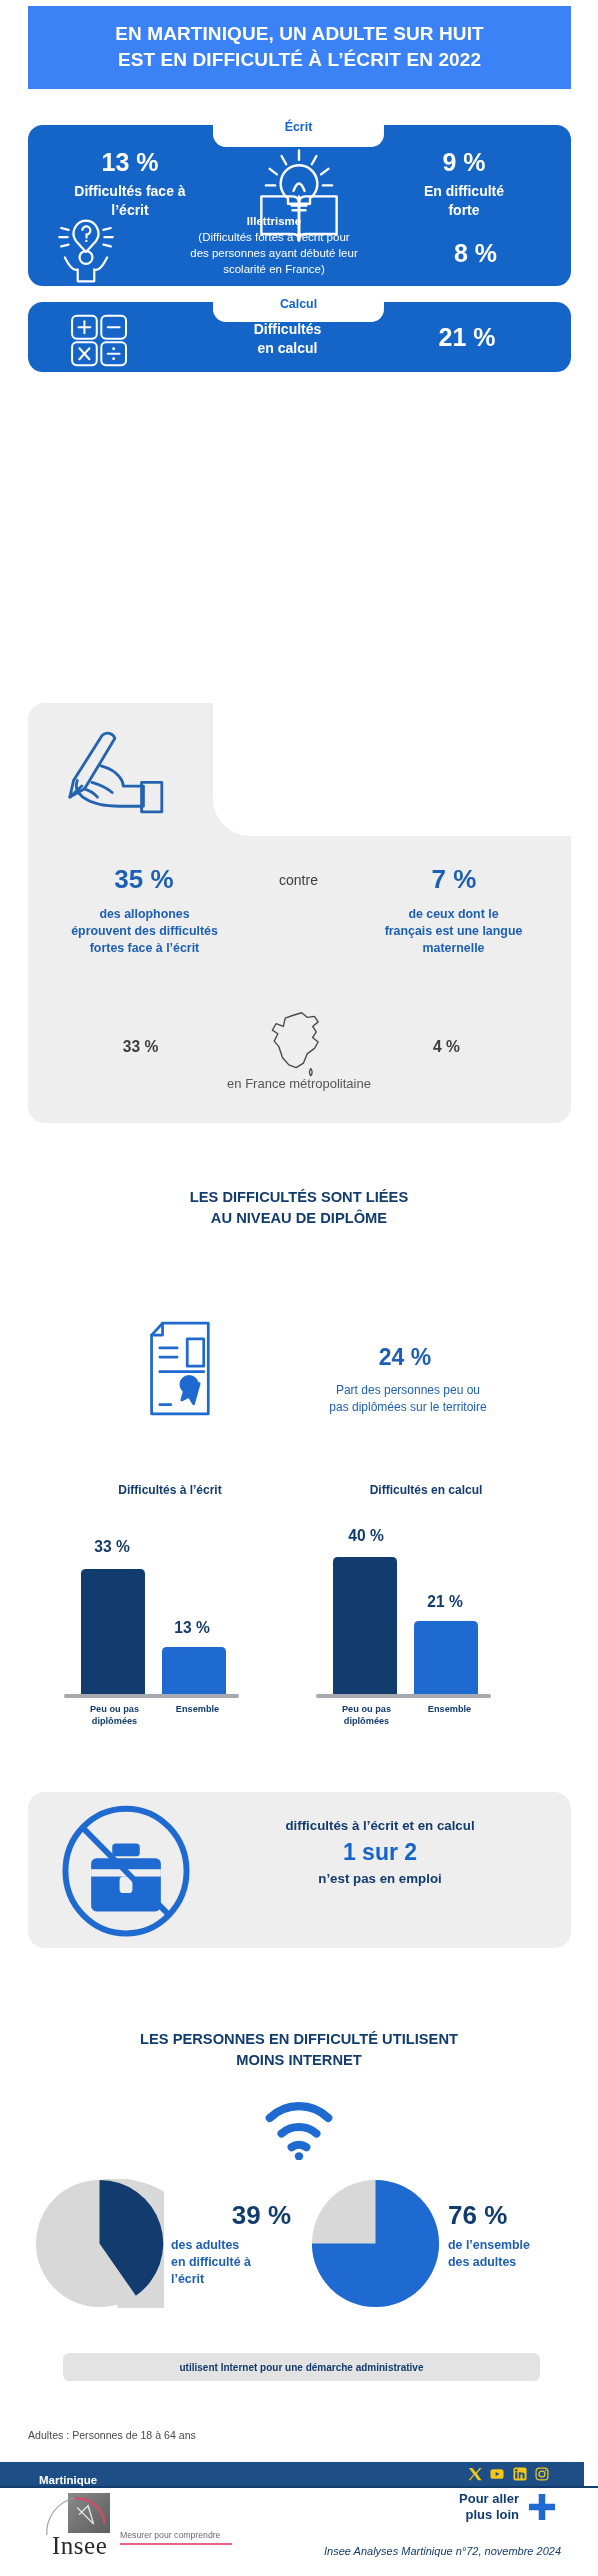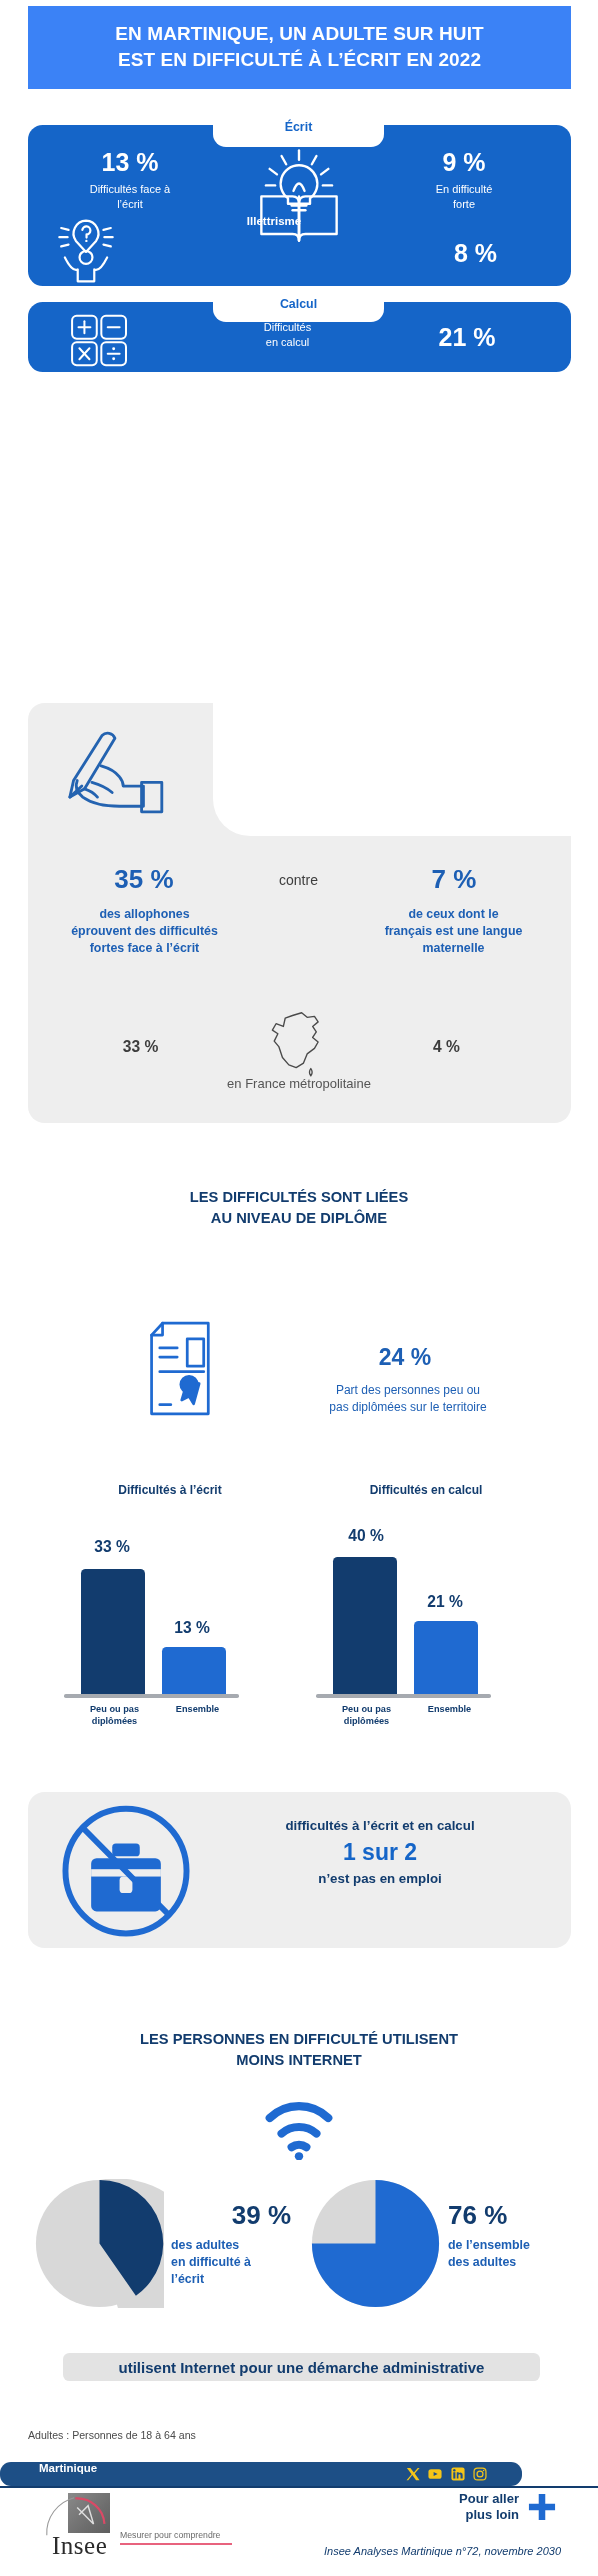--- a/index.html
+++ b/index.html
@@ -59,22 +59,22 @@
 
   .white-stat-num {
     color: #ffffff;
     font-weight: bold;
     font-size: 25px;
     text-align: center;
     line-height: 1;
   }
   .white-stat-lbl {
     color: #ffffff;
-    font-weight: normal;
-    font-size: 11px;
+    font-weight: bold;
+    font-size: 14px;
     text-align: center;
     line-height: 1.35;
     margin-top: 7.4px;
   }
   .white-body {
     color: #ffffff;
     font-size: 11.5px;
     text-align: center;
     line-height: 1.38;
   }
@@ -183,35 +183,35 @@
   }
 
   
   .pill {
     position: absolute;
     background: #e3e3e3;
     border-radius: 6.4px;
     display: flex; align-items: center; justify-content: center;
     color: #123c6e;
     font-weight: bold;
-    font-size: 15px;
+    font-size: 10px;
   }
   .note {
     position: absolute;
     color: #4a4a4a;
     font-size: 10.6px;
   }
 
   
   .footer-bar {
     position: absolute;
     left: 0; top: 2462px;
-    width: 522px; height: 24px;
+    width: 584px; height: 24px;
     background: #1d4f86;
-    display: flex; align-items: flex-start; border-radius: 11px;
+    display: flex; align-items: flex-end;
   }
   .footer-region {
     color: #ffffff;
     font-weight: bold;
     font-size: 11.5px;
     margin-left: 39px;
   }
   .social {
     position: absolute;
     right: 35px; top: 50%;
@@ -331,20 +331,25 @@
     <line x1="66" y1="12" x2="58" y2="14"></line>
     <line x1="68" y1="22" x2="59" y2="22"></line>
     <line x1="66" y1="32" x2="58" y2="30"></line>
     <circle cx="39" cy="44" r="7"></circle>
     <path d="M16 44 q8 16 14 13 v13 h18 v-13 q6 3 14 -13"></path>
   </svg>
 </div>
 
 <div class="abs" style="left:136px; top:214px; width:276px;">
   <div class="white-body" style="font-weight:bold;">Illettrisme</div>
+  <div class="white-body">
+    <div>(Difficultés fortes à l’écrit pour</div>
+    <div>des personnes ayant débuté leur</div>
+    <div>scolarité en France)</div>
+  </div>
 </div>
 
 <div class="abs white-stat-num" style="left:425px; top:241px; width:101px;">8 %</div>
 
 <div class="panel-blue" style="left:28px; top:302px; width:543px; height:70px;"></div>
 
 <div class="tab-notch" style="left:213px; top:302px; width:171px; height:20px;">
   <span>Calcul</span>
 </div>
 
@@ -606,14 +611,14 @@
 
 <div class="pourallerloin" style="left:339px; top:2491px; width:180px;">
   <div>Pour aller</div>
   <div>plus loin</div>
 </div>
 <div class="plus-cross" style="left:528px; top:2493px; width:28px; height:28px;">
   <svg viewBox="0 0 30 30" width="28" height="28">
     <path d="M11.5 1 h7 v10.5 H29 v7 H18.5 V29 h-7 V18.5 H1 v-7 h10.5 Z" fill="#1f6ad1"></path>
   </svg>
 </div>
-<div class="ref-line" style="left:276px; top:2545px; width:285px;">Insee Analyses Martinique n°72, novembre 2030</div>
+<div class="ref-line" style="left:276px; top:2545px; width:285px;">Insee Analyses Martinique n°72, novembre 2024</div>
 
 
 </body></html>

